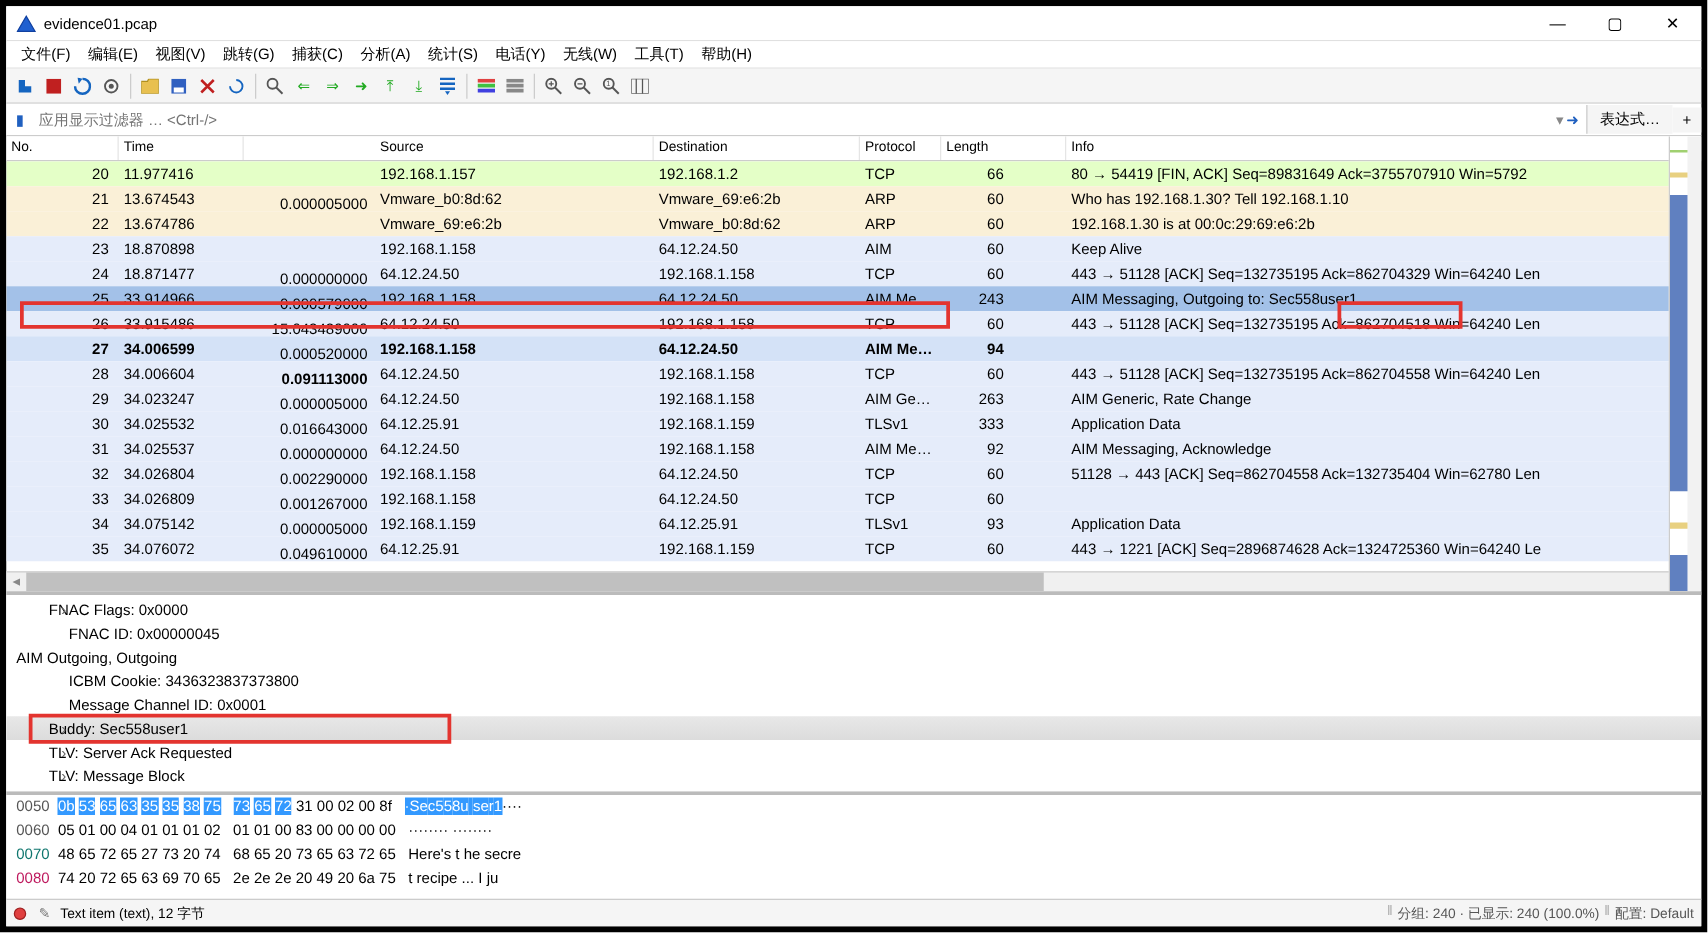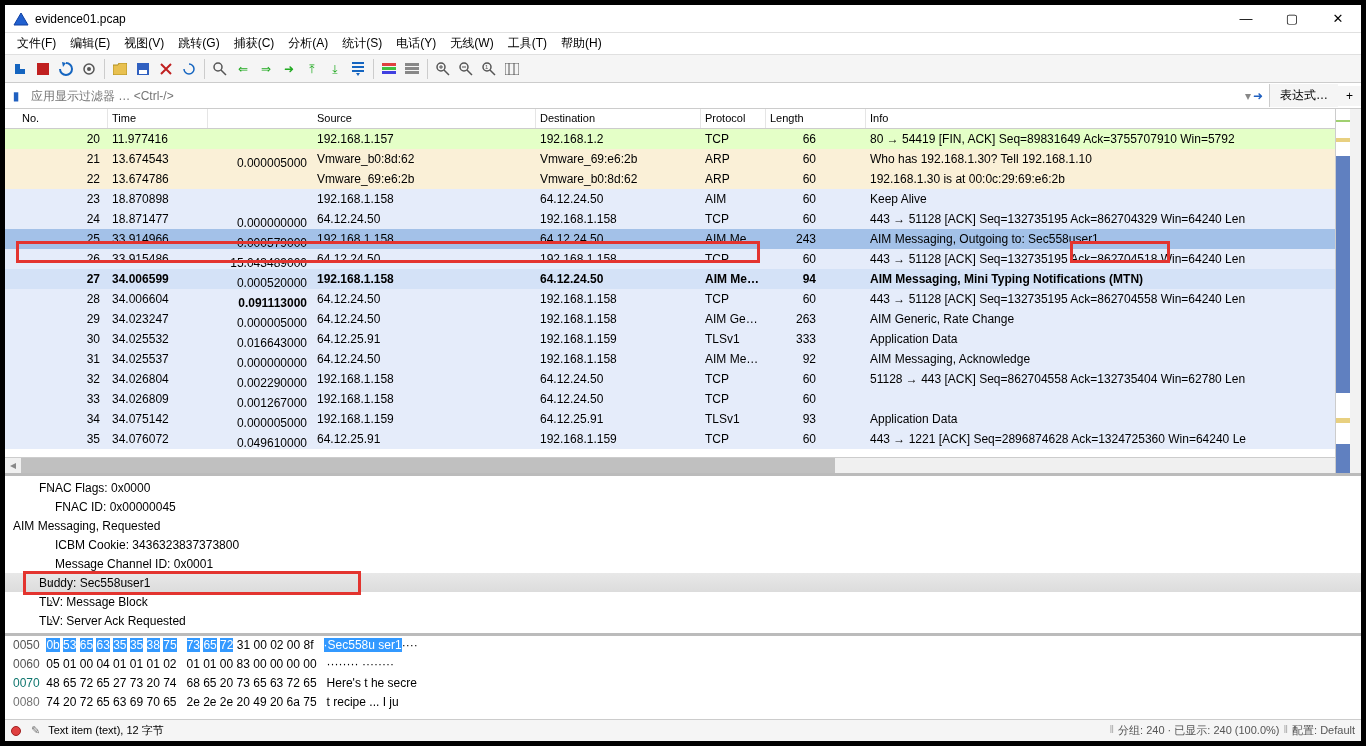--- a/index.html
+++ b/index.html
@@ -21,21 +21,21 @@
 .filterbar .arrows { display: flex; gap: 2px; padding-right: 6px; }
 .filterbar .expr { padding: 3px 10px; border-left: 1px solid #ccc; background: #f5f5f5; cursor: pointer; }
 .filterbar .plus { padding: 3px 8px; background: #f5f5f5; cursor: pointer; }
 
 .packet-pane { flex: 1; overflow: hidden; display: flex; flex-direction: column; position: relative; }
 .pkthdr { height: 20px; background: #fff; border-bottom: 1px solid #ccc; display: flex; font-size: 11px; font-family: Consolas, monospace; }
 .pkthdr div { padding: 3px 4px; border-right: 1px solid #e5e5e5; white-space: nowrap; overflow: hidden; }
 .pktlist { flex: 1; overflow: hidden; position: relative; font-family: Consolas, "Courier New", monospace; font-size: 12px; }
 .row { height: 20px; display: flex; align-items: center; white-space: nowrap; }
 .row > div { padding: 0 4px; overflow: hidden; text-overflow: clip; }
-.c-no { width: 90px; text-align: right; padding-right: 8px !important; margin-left: 13px; }
+.c-no { width: 90px; text-align: right; padding-right: 8px !important; }
 .c-time { width: 100px; }
 .c-delta { width: 105px; text-align: right; padding-right: 6px !important; margin-top: 47px; }
 .c-src { width: 223px; }
 .c-dst { width: 165px; }
 .c-proto { width: 65px; }
 .c-len { width: 100px; text-align: right; padding-right: 50px !important; }
 .c-info { flex: 1; }
 .minimap { position: absolute; right: 0; top: 0; width: 26px; height: 100%; border-left: 1px solid #ccc; background: #fff; }
 .minimap .mm-scroll { position: absolute; left: 14px; top:0; width:12px; height:100%; background:#f2f2f2;}
 .mm-mark { position:absolute; left:0; width:14px; height:2px; }
@@ -308,21 +308,20 @@
           <div class="c-info">443 → 51128 [ACK] Seq=132735195 Ack=862704518 Win=64240 Len</div>
         </div>
         <div class="row bl-blue2">
           <div class="c-no">27</div>
           <div class="c-time">34.006599</div>
           <div class="c-delta">0.091113000</div>
           <div class="c-src">192.168.1.158</div>
           <div class="c-dst">64.12.24.50</div>
           <div class="c-proto">AIM Me…</div>
           <div class="c-len">94</div>
-          <div class="c-info">AIM Messaging, Mini Typing Notifications (MTN)</div>
         </div>
         <div class="row bl-blue">
           <div class="c-no">28</div>
           <div class="c-time">34.006604</div>
           <div class="c-delta">0.000005000</div>
           <div class="c-src">64.12.24.50</div>
           <div class="c-dst">192.168.1.158</div>
           <div class="c-proto">TCP</div>
           <div class="c-len">60</div>
           <div class="c-info">443 → 51128 [ACK] Seq=132735195 Ack=862704558 Win=64240 Len</div>
@@ -410,33 +409,33 @@
       <div class="thumb" style="width:60%"></div>
       <div style="flex:1"></div>
       <div style="width:16px;text-align:center;color:#888">▸</div>
     </div>
   </div>
 
   <div class="details-pane" id="details">
     <div class="red-box3" style="left:18px;top:95px;width:338px;height:24px"></div>
   <div class="ln exp">FNAC Flags: 0x0000</div>
       <div class="ln ind1">FNAC ID: 0x00000045</div>
-      <div class="ln col" style="padding-left: 18px;">AIM Messaging, Requested</div>
+      <div class="ln col" style="padding-left: 18px;">AIM Outgoing, Outgoing</div>
       <div class="ln ind1">ICBM Cookie: 3436323837373800</div>
       <div class="ln ind1">Message Channel ID: 0x0001</div>
       <div class="ln exp selected">Buddy: Sec558user1</div>
+      <div class="ln exp">TLV: Server Ack Requested</div>
       <div class="ln exp">TLV: Message Block</div>
-      <div class="ln exp">TLV: Server Ack Requested</div>
     </div>
 
   <div class="hex-pane" id="hexpane">
       <div class="hx"><span style="color:#555">0050</span>  <span class="hex-sel">0b</span> <span class="hex-sel">53</span> <span class="hex-sel">65</span> <span class="hex-sel">63</span> <span class="hex-sel">35</span> <span class="hex-sel">35</span> <span class="hex-sel">38</span> <span class="hex-sel">75</span>  <span class="hex-sel"></span> <span class="hex-sel">73</span> <span class="hex-sel">65</span> <span class="hex-sel">72</span> 31 00 02 00 8f   <span class="asc-sel">·</span><span class="asc-sel">S</span><span class="asc-sel">e</span><span class="asc-sel">c</span><span class="asc-sel">5</span><span class="asc-sel">5</span><span class="asc-sel">8</span><span class="asc-sel">u</span><span class="asc-sel"> </span><span class="asc-sel">s</span><span class="asc-sel">e</span><span class="asc-sel">r</span><span class="asc-sel">1</span>····</div>
       <div class="hx"><span style="color:#555">0060</span>  05 01 00 04 01 01 01 02   01 01 00 83 00 00 00 00   ········ ········</div>
       <div class="hx"><span style="color:#0f766e">0070</span>  48 65 72 65 27 73 20 74   68 65 20 73 65 63 72 65   Here's t he secre</div>
-      <div class="hx"><span style="color:#737373">0080</span>  74 20 72 65 63 69 70 65   2e 2e 2e 20 49 20 6a 75   t recipe ... I ju</div>
+      <div class="hx"><span style="color:#be185d">0080</span>  74 20 72 65 63 69 70 65   2e 2e 2e 20 49 20 6a 75   t recipe ... I ju</div>
     </div>
 
   <div class="statusbar">
     <span class="dot"></span>
     <span style="margin-right:8px;color:#777">✎</span>
     <span class="st-text">Text item (text), 12 字节</span>
     <div class="st-right">
       <span class="sep2">‖</span>
       <span>分组: 240 · 已显示: 240 (100.0%)</span>
       <span class="sep2">‖</span>

